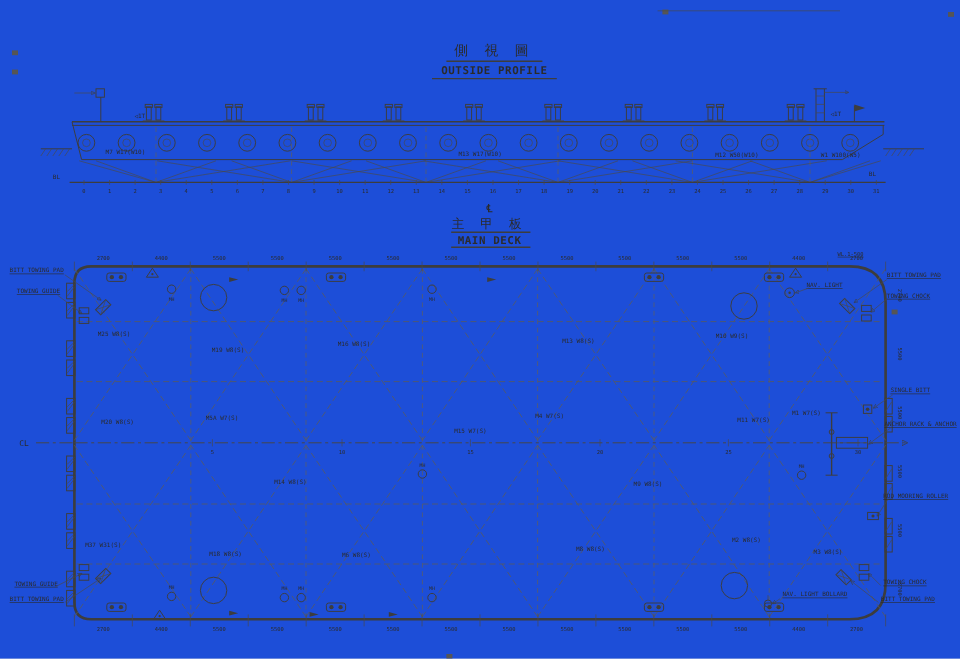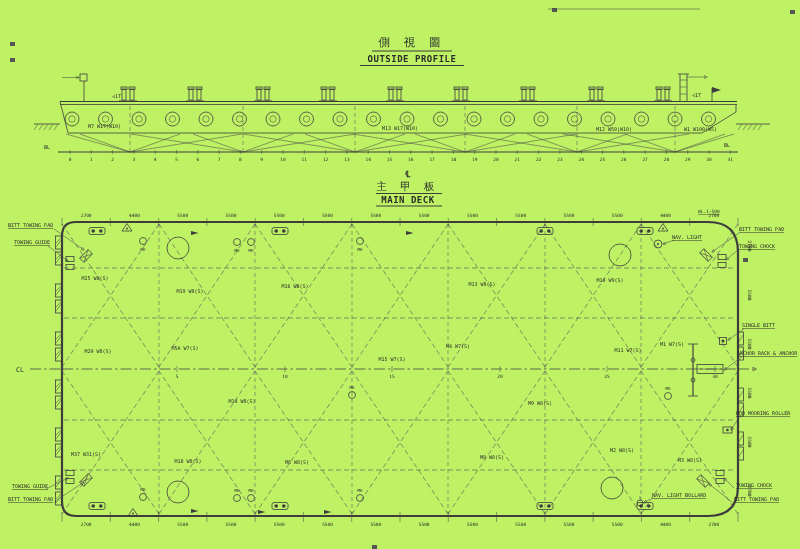--- a/index.html
+++ b/index.html
@@ -1,16 +1,16 @@
 <!DOCTYPE html>
 <html><head>
 <meta charset="utf-8">
 <style>
   html,body{margin:0;padding:0;background:#e8e8e8;}
-  .page{width:800px;height:549px;background:#bef264;position:relative;overflow:hidden;}
+  .page{width:800px;height:549px;background:#1d4ed8;position:relative;overflow:hidden;}
   svg{position:absolute;left:0;top:0;font-family:"DejaVu Sans Mono","Liberation Mono",monospace;}
   line,path,rect,circle,polygon,polyline{stroke:#3d3d3d;fill:none;stroke-width:.8;}
   text{fill:#2b2b2b;stroke:none;}
   .w1{stroke-width:1.15;}
   .w05{stroke-width:.55;stroke:#4a4a4a;}
   .thick{stroke-width:2.2;}
   .dash{stroke-dasharray:5 3;stroke-width:.65;stroke:#5a5a5a;}
   .dash2{stroke-dasharray:4 3;stroke-width:.6;stroke:#5f5f5f;}
   .chain{stroke-dasharray:11 3 2.5 3;stroke-width:.8;stroke:#474747;}
   .fillink{fill:#3d3d3d;stroke:none;}

